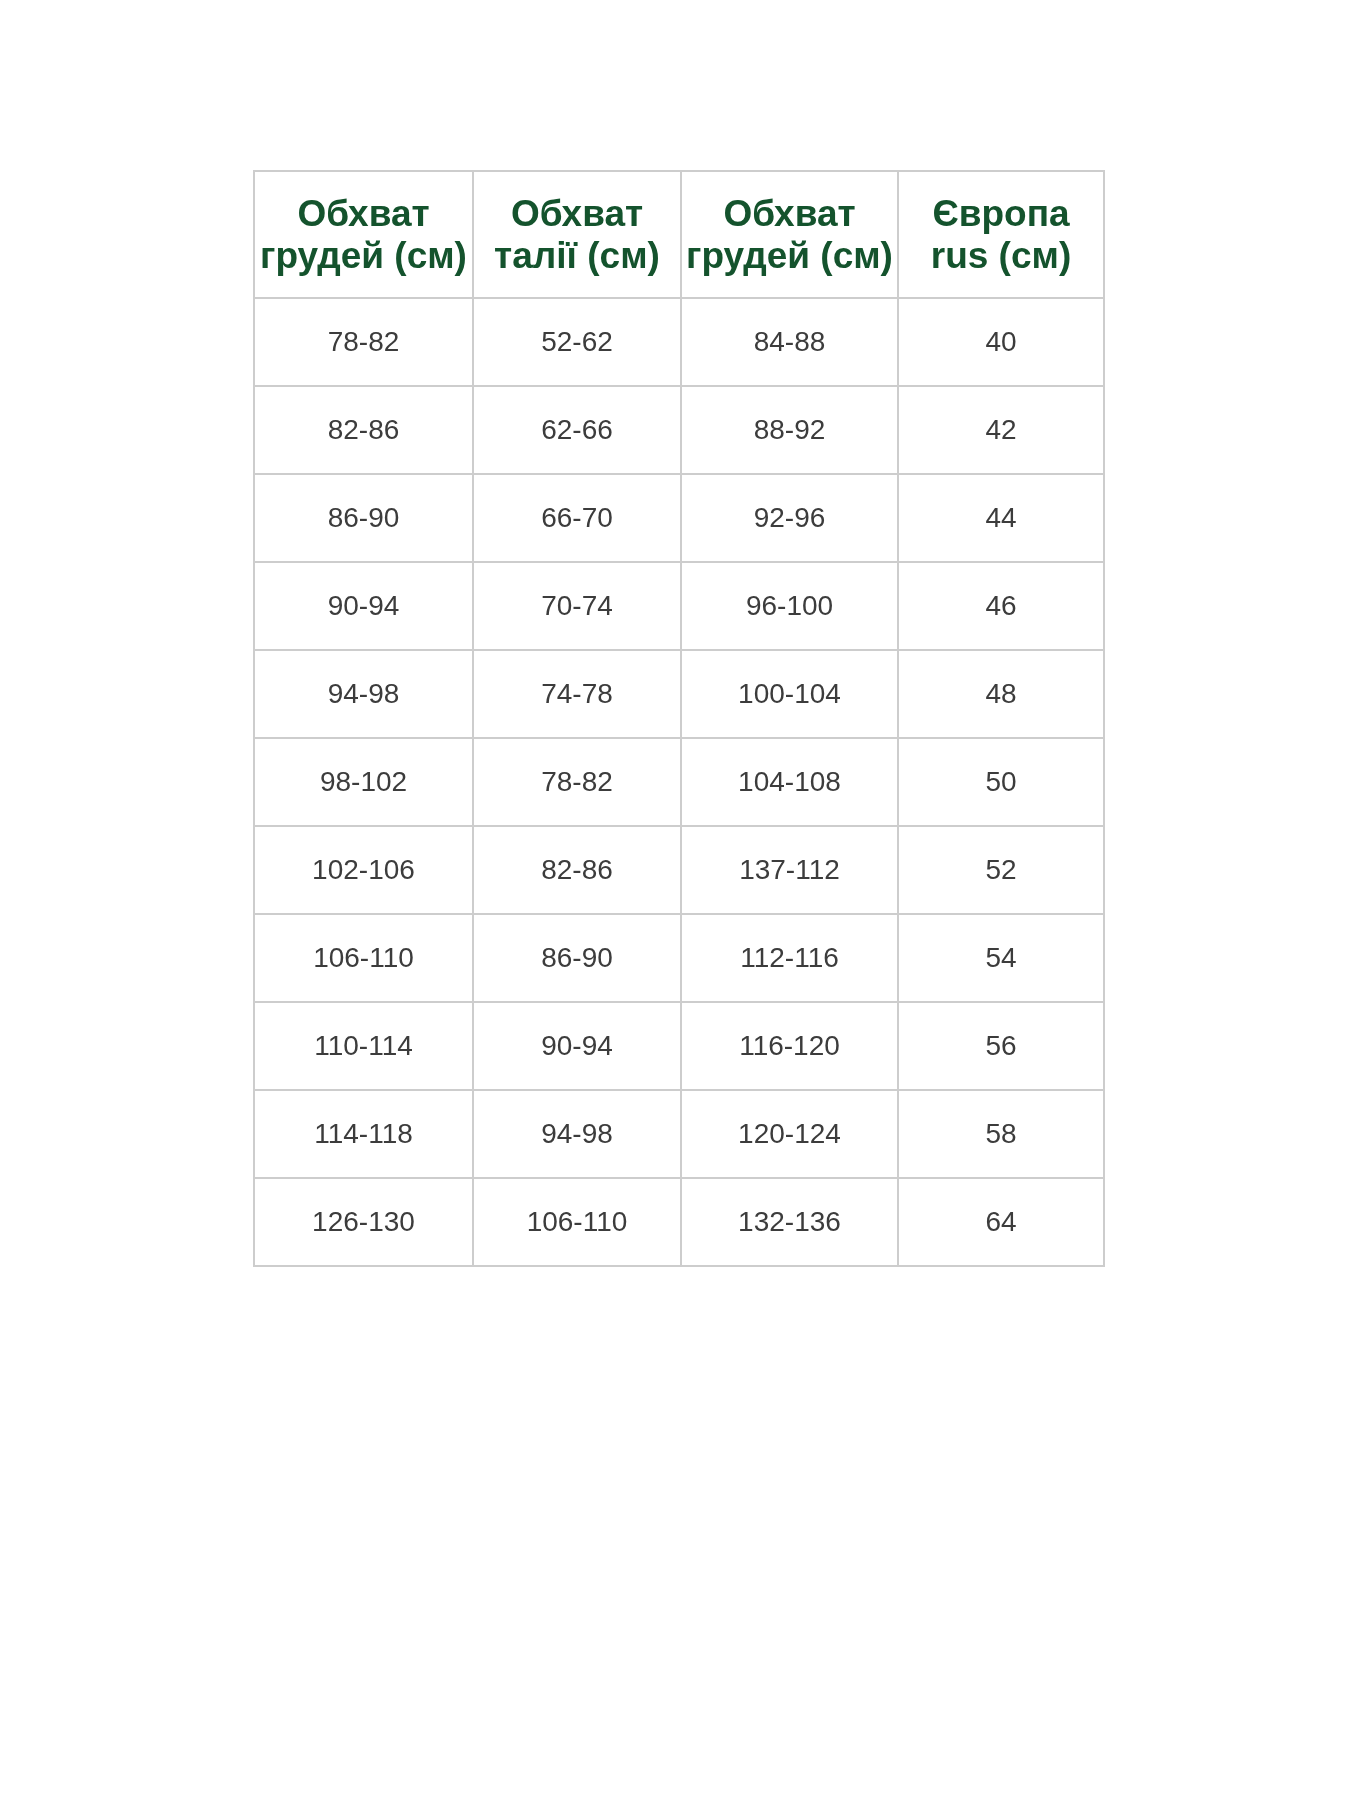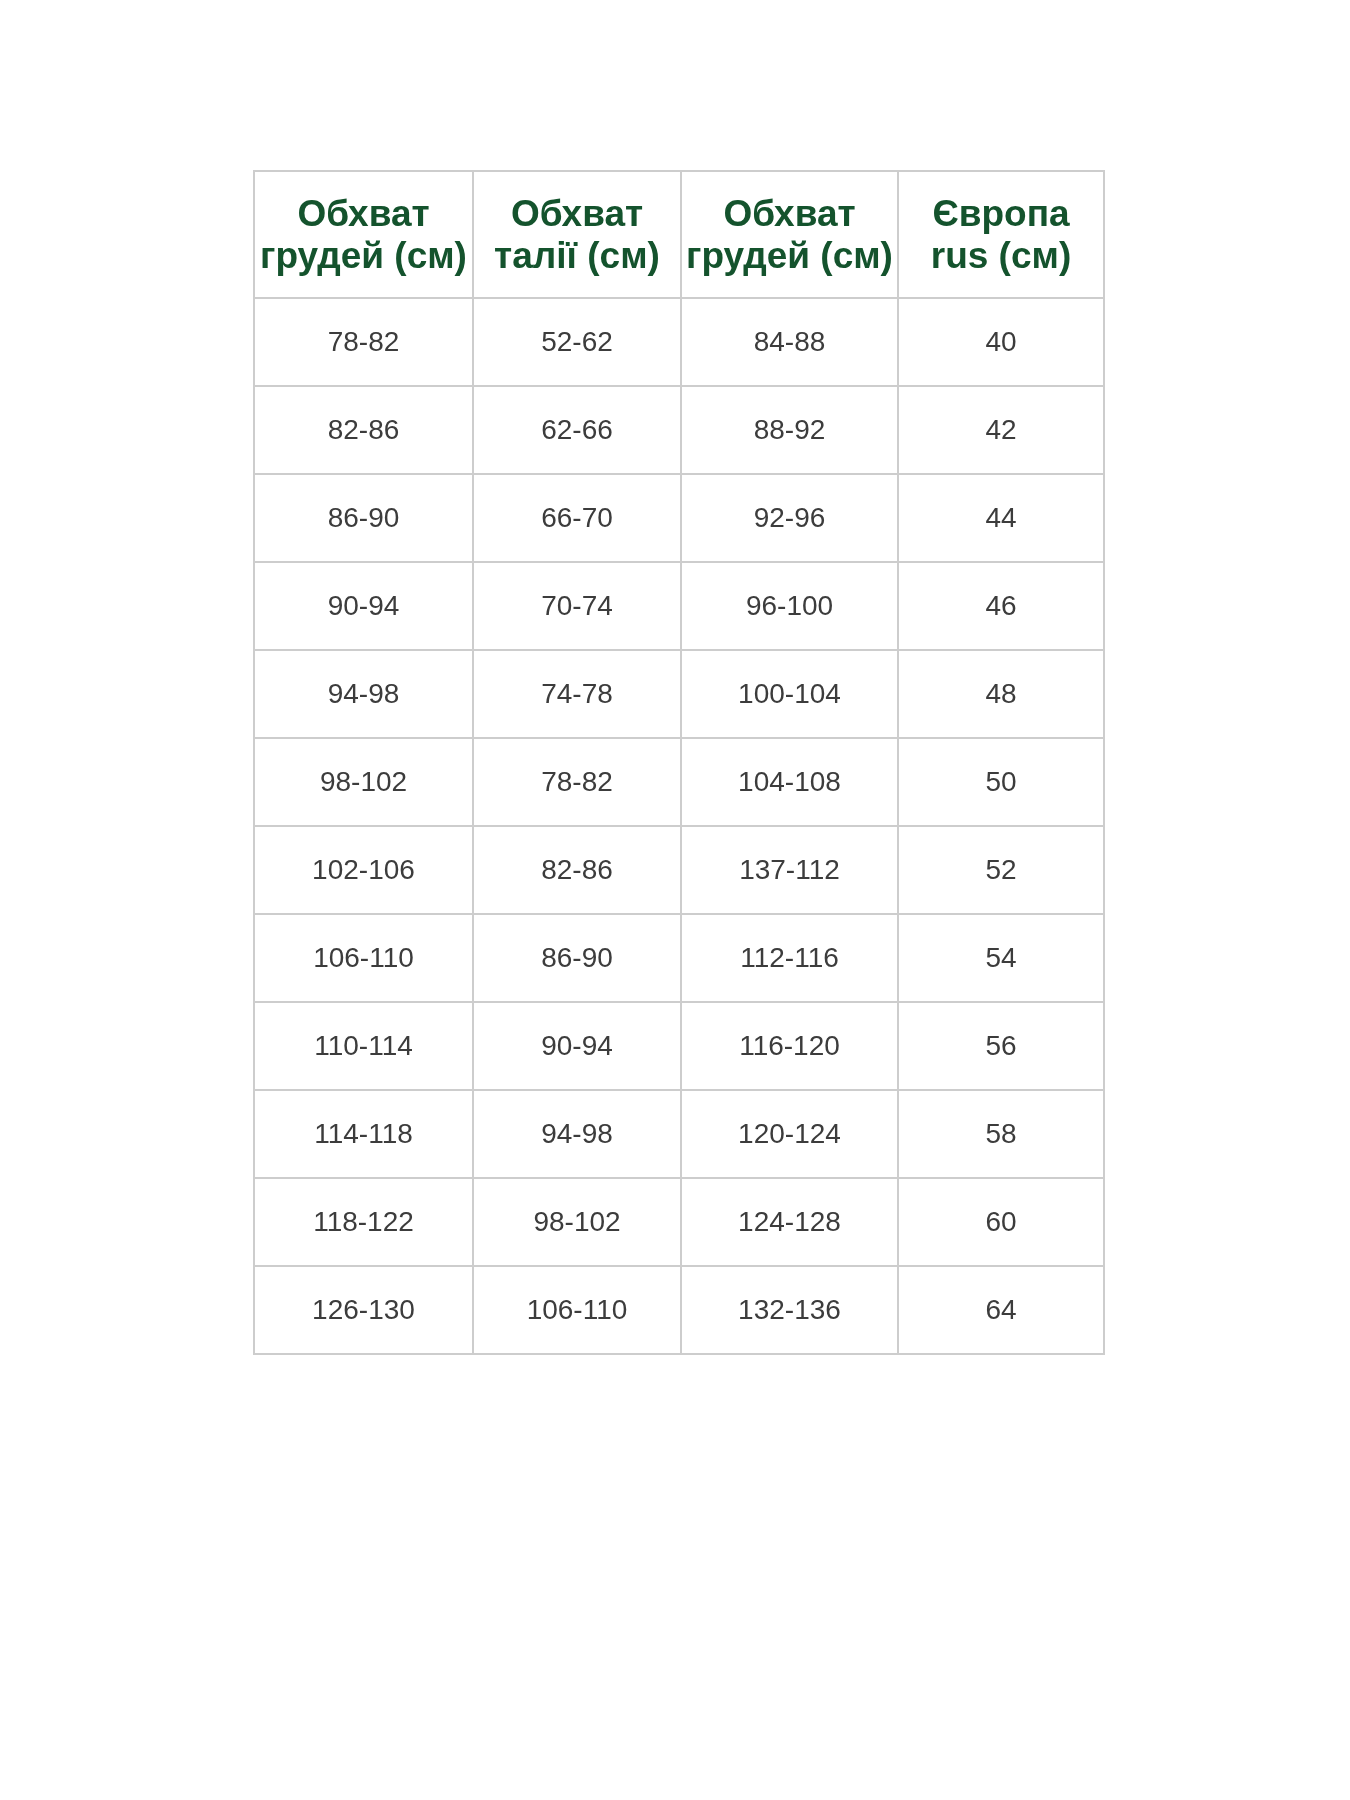--- a/index.html
+++ b/index.html
@@ -143,26 +143,20 @@
           <td>116-120</td>
           <td>56</td>
         </tr>
         <tr>
           <td>114-118</td>
           <td>94-98</td>
           <td>120-124</td>
           <td>58</td>
         </tr>
         <tr>
-          <td>118-122</td>
-          <td>98-102</td>
-          <td>124-128</td>
-          <td>60</td>
-        </tr>
-        <tr>
           <td>126-130</td>
           <td>106-110</td>
           <td>132-136</td>
           <td>64</td>
         </tr>
       </tbody>
   </table>
 </div>
 
 </body></html>

